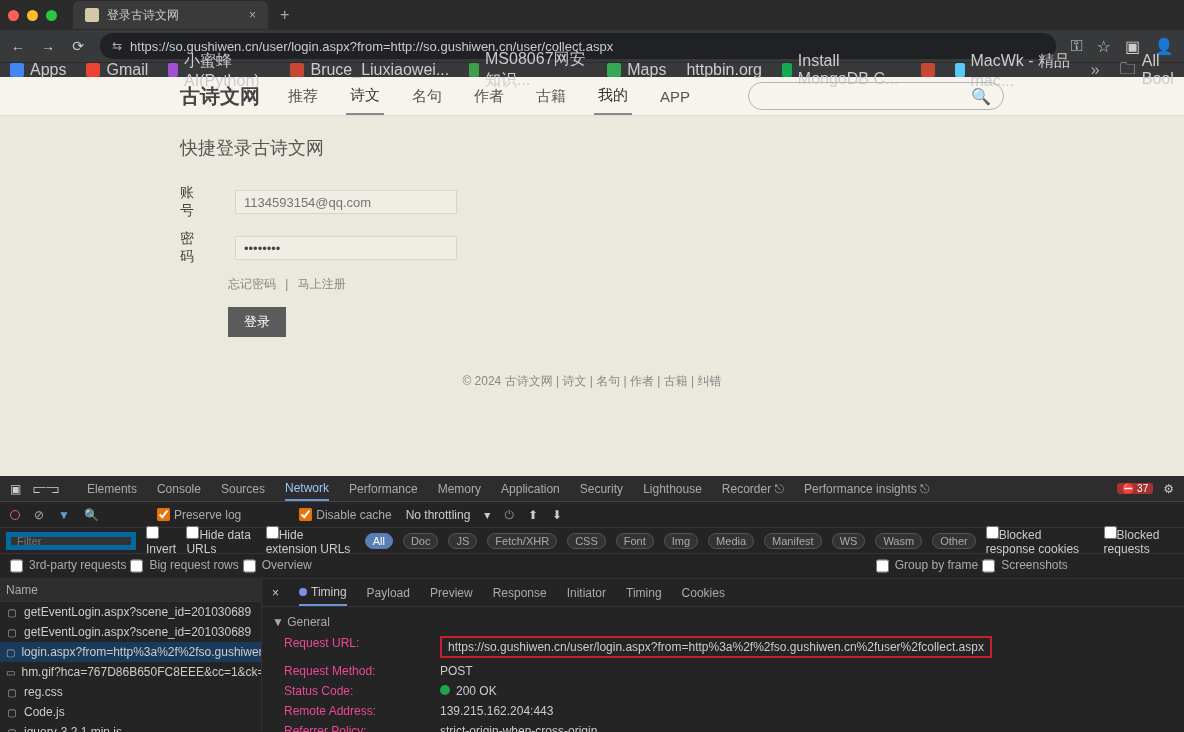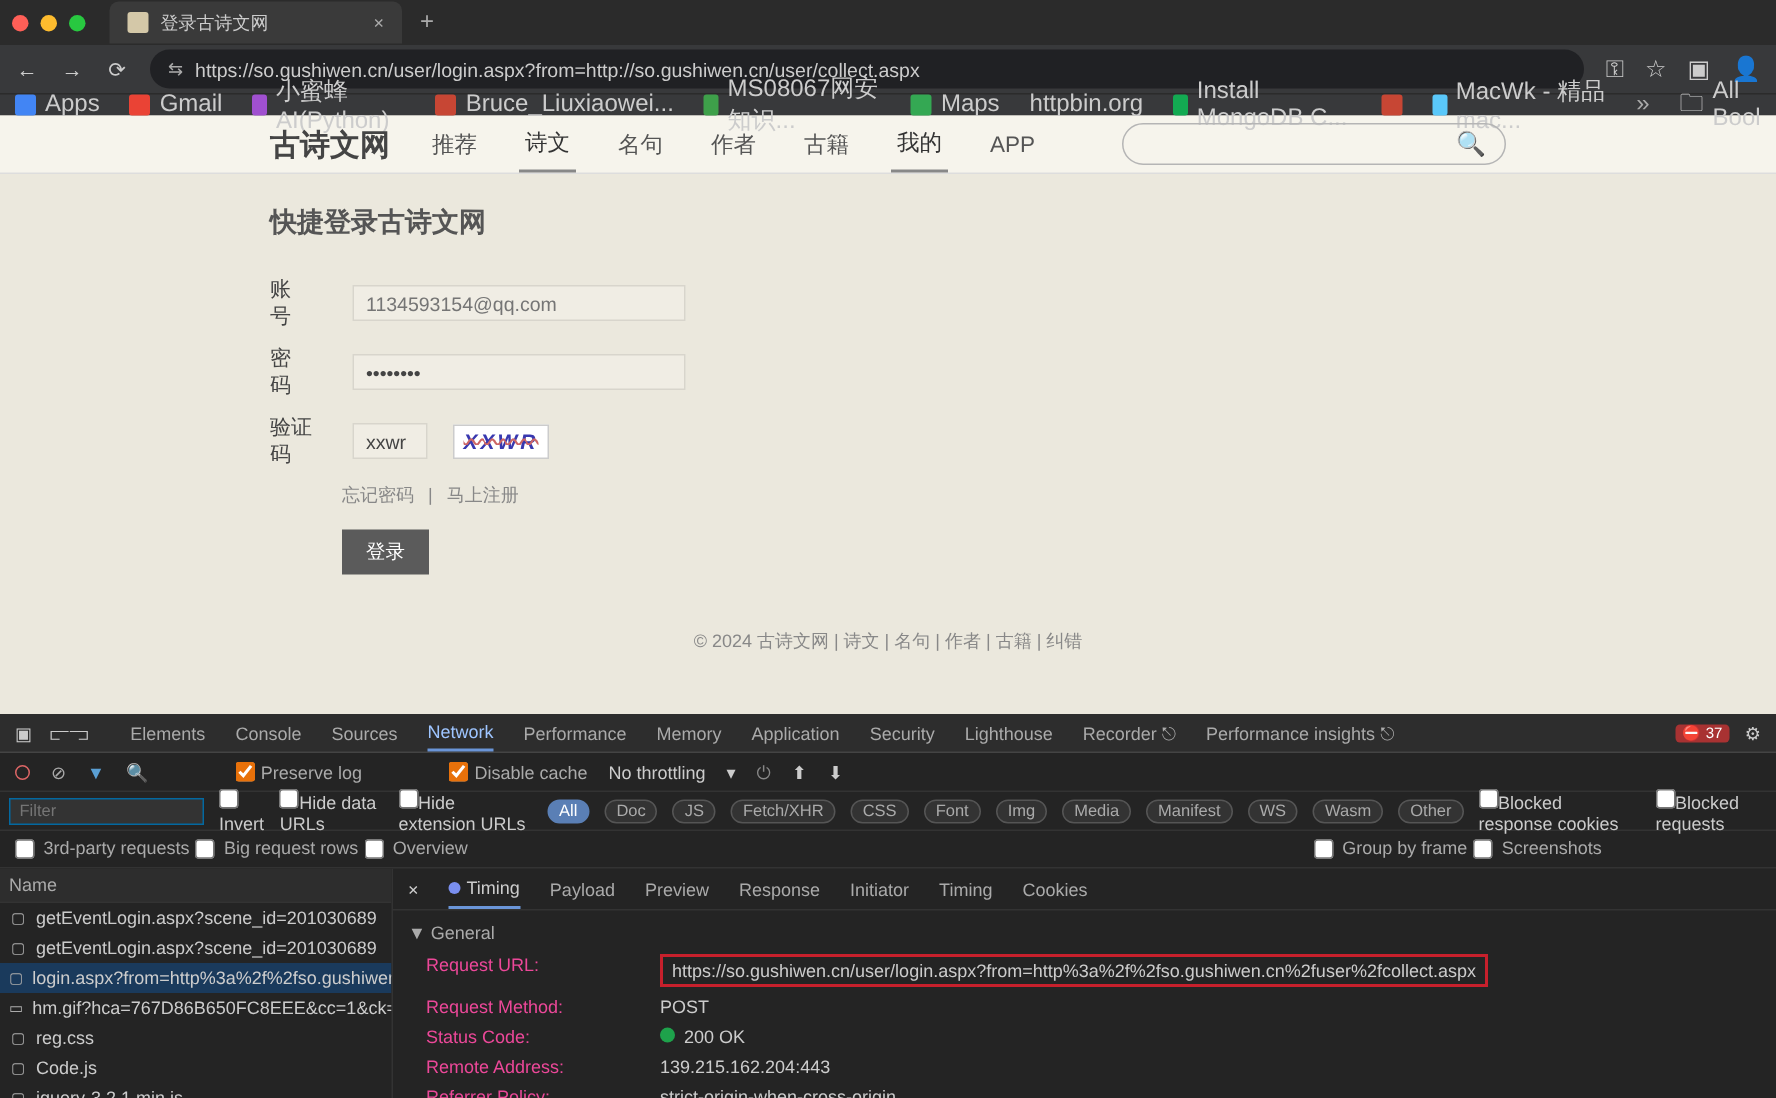--- a/index.html
+++ b/index.html
@@ -30,21 +30,21 @@
 
 
 .page { height: 399px; background: #ebe8dd; }
 .page-header { height: 39px; background: #f6f4ec; border-bottom: 1px solid #ddd; display: flex; align-items: center; padding: 0 180px; gap: 24px; }
 .logo { font-size: 20px; font-weight: bold; color: #444; cursor: pointer; }
 .nav-link { font-size: 15px; color: #555; cursor: pointer; padding: 8px 4px; }
 .nav-link.active { color: #333; border-bottom: 2px solid #888; }
 .search-box { margin-left: auto; width: 256px; height: 28px; border: 1px solid #b5b5b5; border-radius: 14px; display: flex; align-items: center; padding: 0 12px; justify-content: flex-end; }
 
 .login-area { padding: 20px 180px; }
-.login-title { font-size: 18px; color: #555; font-weight: 700; margin-bottom: 24px; }
+.login-title { font-size: 18px; color: #555; font-weight: 400; margin-bottom: 24px; }
 .form-row { display: flex; align-items: center; margin-bottom: 10px; gap: 17px; }
 .form-label { width: 38px; font-size: 14px; color: #444; letter-spacing: 6px; }
 .form-label.nolsp { letter-spacing: 0; }
 .form-input { width: 222px; height: 24px; background: #f0ede4; border: 1px solid #d8d5cc; padding: 0 8px; font-size: 13px; color: #888; }
 .form-input.small { width: 50px; }
 .captcha-img { width: 64px; height: 23px; border: 1px solid #ccc; background: #fff; display: flex; align-items: center; justify-content: center; font-weight: bold; letter-spacing: 2px; font-style: italic; color: #3838af; font-size: 14px; text-decoration: line-through wavy #c66; }
 .form-links { font-size: 12px; color: #888; margin-left: 48px; margin-bottom: 14px; }
 .form-links span { cursor: pointer; }
 .login-btn { margin-left: 48px; background: #5b5b5b; color: #fff; border: none; padding: 6px 16px; font-size: 13px; cursor: pointer; }
 .footer-text { text-align: center; font-size: 12px; color: #888; margin-top: 36px; }
@@ -57,21 +57,21 @@
 .dt-icons-left { display: flex; gap: 12px; margin-right: 8px; }
 .dt-right { margin-left: auto; display: flex; gap: 10px; align-items: center; }
 .badge-err { background: #a83232; color: #fff; padding: 0 5px; border-radius: 3px; font-size: 10px; }
 
 .dt-toolbar { height: 26px; background: #242424; display: flex; align-items: center; padding: 0 10px; gap: 14px; border-bottom: 1px solid #333; }
 .dt-toolbar .chk { display: flex; align-items: center; gap: 4px; color: #aaa; margin-left: 44px; }
 .rec { width: 10px; height: 10px; border: 1px solid #d66; border-radius: 50%; }
 .ban { color: #aaa; }
 
 .dt-filter { height: 26px; background: #242424; display: flex; align-items: center; padding: 0 6px; gap: 10px; border-bottom: 1px solid #333; }
-.filter-input { width: 130px; height: 18px; background: #333; border: 1px solid #0369a1; color: #aaa; padding: 0 6px; font-size: 11px; }
+.filter-input { width: 130px; height: 18px; background: #333; border: 5px solid #0369a1; color: #aaa; padding: 0 6px; font-size: 11px; }
 .pill { background: #333; border: 1px solid #555; padding: 1px 7px; border-radius: 8px; font-size: 11px; color: #aaa; cursor: pointer; }
 .pill.active { background: #5a7fb5; color: #fff; border-color: #5a7fb5; }
 
 .dt-options { display: flex; padding: 4px 10px; gap: 40px; border-bottom: 1px solid #333; }
 .dt-opt-col { display: flex; flex-direction: row; gap: 4px; }
 .dt-opt-col .chk { display: flex; gap: 6px; color: #aaa; }
 
 .dt-main { display: flex; flex: 1; overflow: hidden; }
 .dt-sidebar { width: 262px; border-right: 1px solid #333; overflow-y: auto; }
 .dt-sidebar-header { background: #2d2d2d; padding: 4px 6px; color: #aaa; border-bottom: 1px solid #333; }
@@ -189,25 +189,20 @@
   </div>
   <div class="login-area">
     <div class="login-title">快捷登录古诗文网</div>
     <div class="form-row">
       <span class="form-label">账 号</span>
       <input class="form-input" placeholder="1134593154@qq.com" style="">
     </div>
     <div class="form-row">
       <span class="form-label">密 码</span>
       <input class="form-input" type="text" style="color: rgb(68, 68, 68);" value="••••••••">
-    </div>
-    <div class="form-row">
-      <span class="form-label nolsp">验证码</span>
-      <input class="form-input small" style="color: rgb(68, 68, 68);" value="xxwr">
-      <div class="captcha-img">XXWR</div>
     </div>
     <div class="form-links">
       <span>忘记密码</span>
       <span style="margin:0 6px">|</span>
       <span>马上注册</span>
     </div>
     <button class="login-btn">登录</button>
     <div class="footer-text">© 2024 古诗文网 | 诗文 | 名句 | 作者 | 古籍 | 纠错</div>
   </div>
 </div>

